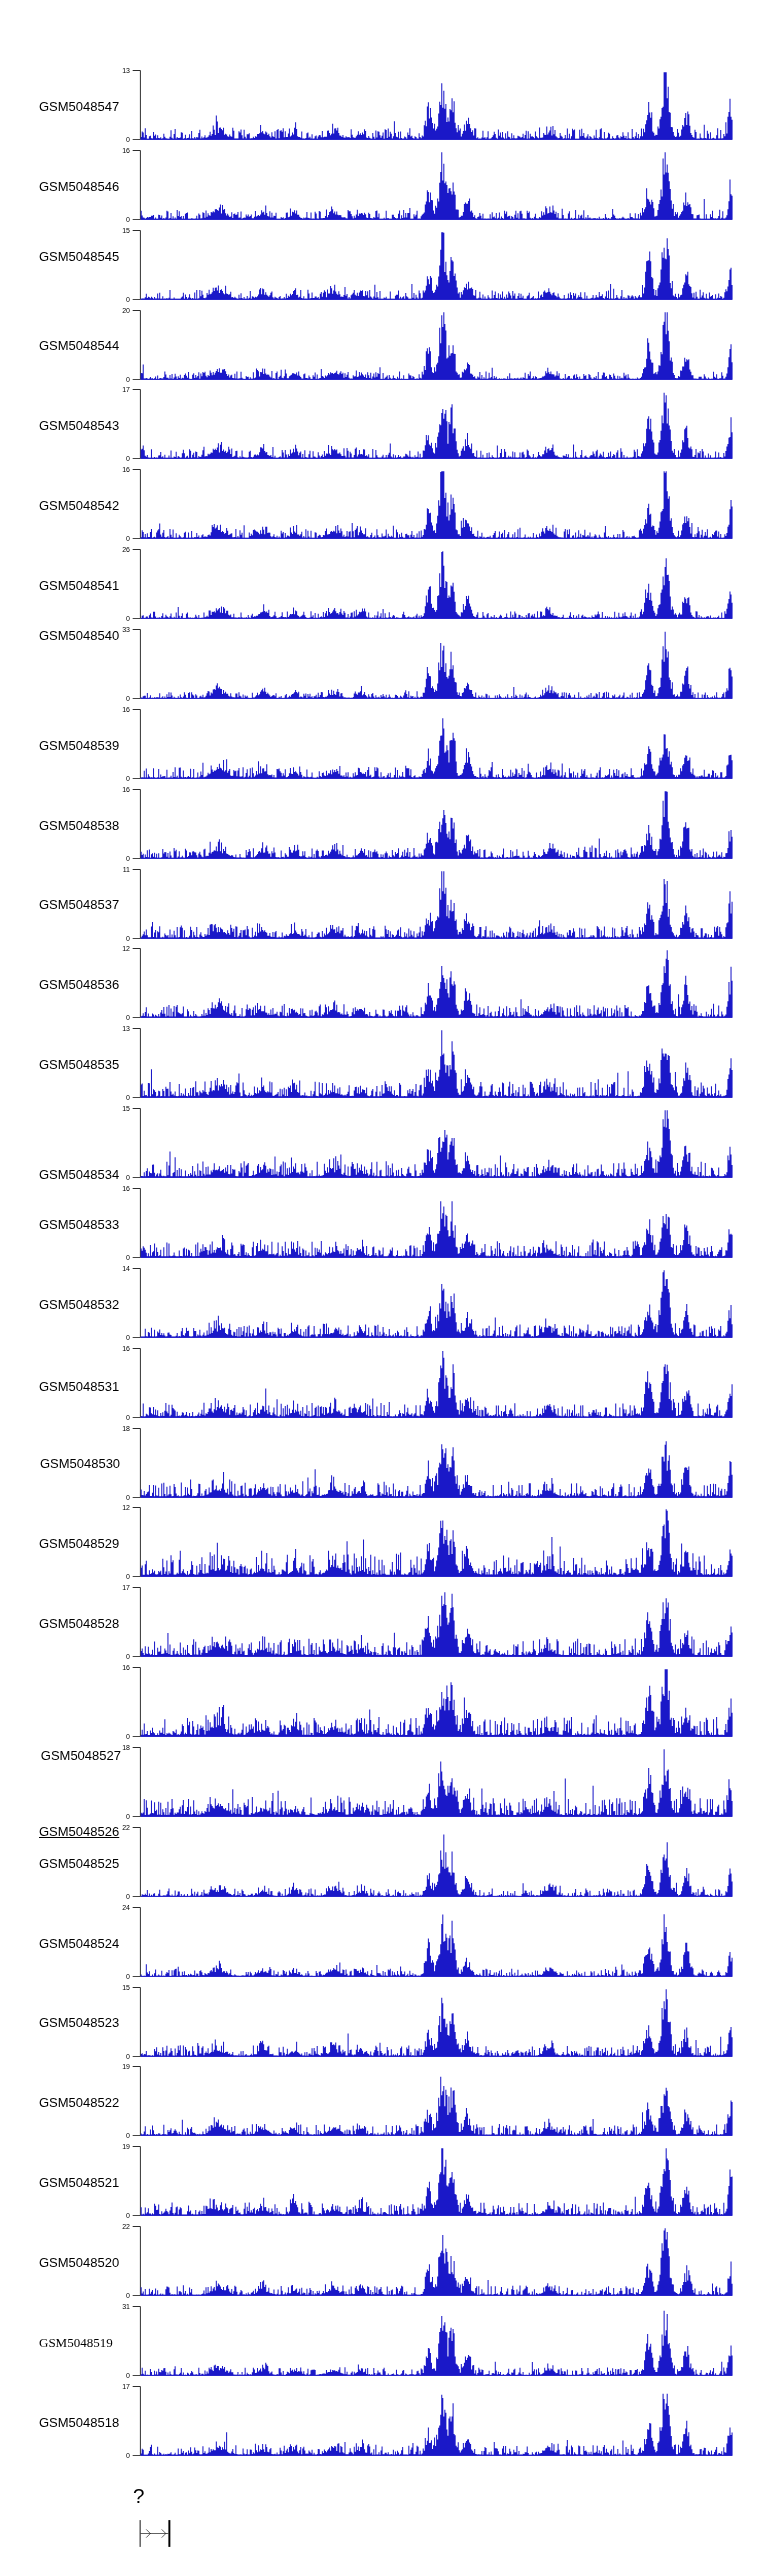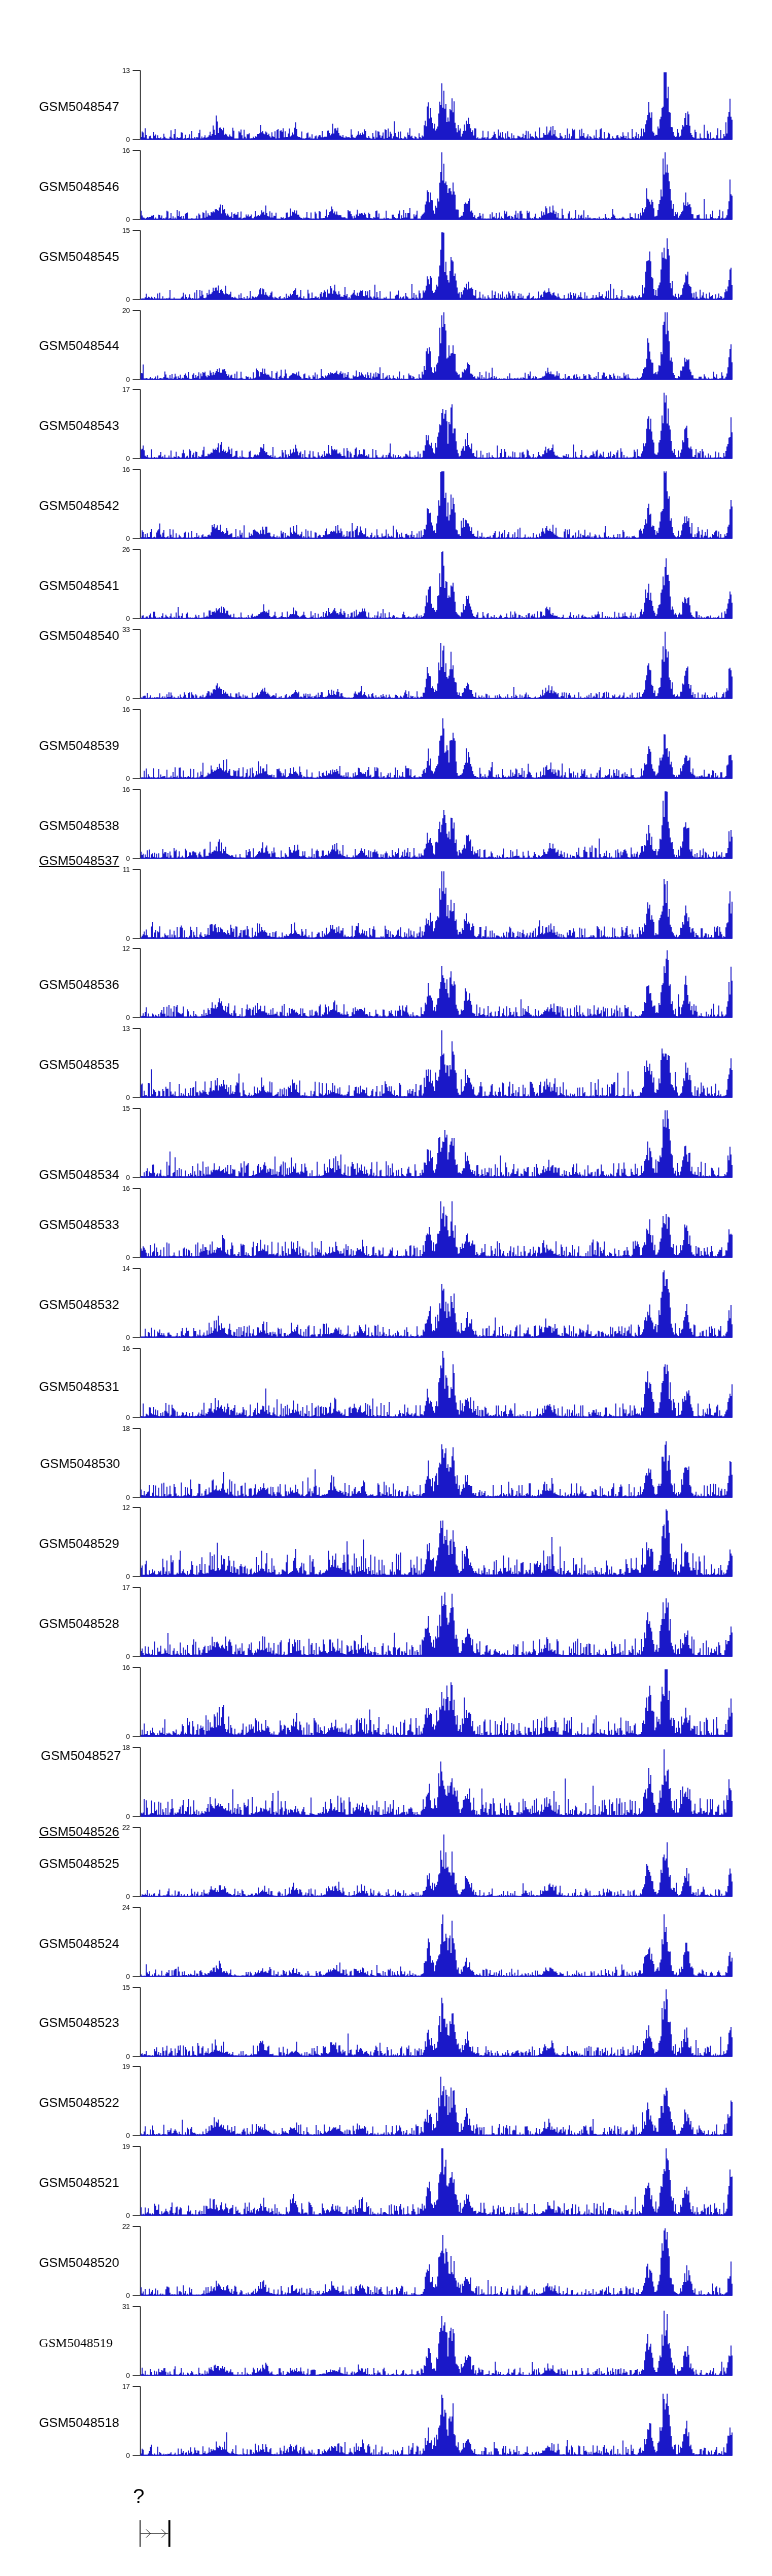--- a/index.html
+++ b/index.html
@@ -138,21 +138,21 @@
         <div class="track-label" style="top: 818px;">GSM5048538</div>
         <div class="ymax-label" style="top: 786px;">16</div>
         <div class="yzero-label" style="top: 855px;">0</div>
         <svg class="track-svg" width="601" height="70" viewBox="0 0 1166 136" style="top: 789px;">
           <path d="M0.5,1 H15.5 V135.25 H0.5" fill="none" stroke="#000" stroke-width="1.6"></path>
           <path d="M17,135.5V121.9M19,135.5V128.4M21,135.5V126.0M23,135.5V133.5M25,135.5V127.4M27,135.5V132.1M29,135.5V119.1M31,135.5V132.7M33,135.5V117.5M35,135.5V133.4M37,135.5V126.9M39,135.5V124.8M41,135.5V131.7M43,135.5V123.9M45,135.5V133.1M47,135.5V125.6M49,135.5V133.4M51,135.5V125.0M53,135.5V133.4M55,135.5V133.5M57,135.5V132.7M59,135.5V116.8M61,135.5V125.3M63,135.5V122.2M65,135.5V123.0M67,135.5V131.5M69,135.5V124.4M71,135.5V133.4M73,135.5V121.4M75,135.5V129.4M77,135.5V133.4M79,135.5V133.5M81,135.5V114.7M83,135.5V120.8M85,135.5V118.0M87,135.5V133.4M89,135.5V131.2M91,135.5V121.1M93,135.5V133.0M95,135.5V132.8M97,135.5V129.8M99,135.5V133.3M101,135.5V133.4M103,135.5V116.0M105,135.5V119.7M107,135.5V132.3M109,135.5V130.4M111,135.5V122.7M113,135.5V123.6M115,135.5V128.6M117,135.5V121.3M119,135.5V121.1M121,135.5V122.7M123,135.5V123.6M125,135.5V128.9M127,135.5V132.9M129,135.5V125.2M131,135.5V122.0M133,135.5V127.7M135,135.5V131.2M137,135.5V132.6M139,135.5V117.7M141,135.5V115.9M143,135.5V130.7M145,135.5V129.8M147,135.5V130.4M149,135.5V123.9M151,135.5V102.3M153,135.5V125.1M155,135.5V122.2M157,135.5V121.2M159,135.5V118.9M161,135.5V119.8M163,135.5V111.6M165,135.5V121.0M167,135.5V102.7M169,135.5V97.7M171,135.5V121.0M173,135.5V103.8M175,135.5V125.0M177,135.5V116.4M179,135.5V120.6M181,135.5V112.3M183,135.5V125.4M185,135.5V126.3M187,135.5V127.9M189,135.5V128.7M191,135.5V130.1M193,135.5V128.3M195,135.5V129.2M197,135.5V132.0M199,135.5V132.5M201,135.5V127.3M203,135.5V133.1M205,135.5V133.1M207,135.5V133.2M209,135.5V126.1M211,135.5V132.6M213,135.5V133.4M215,135.5V133.0M217,135.5V133.4M219,135.5V133.4M221,135.5V118.7M223,135.5V128.7M225,135.5V122.5M227,135.5V116.8M229,135.5V121.1M231,135.5V132.8M233,135.5V133.0M235,135.5V115.1M237,135.5V132.4M239,135.5V130.7M241,135.5V128.7M243,135.5V126.5M245,135.5V121.9M247,135.5V120.3M249,135.5V123.6M251,135.5V115.3M253,135.5V103.6M255,135.5V123.7M257,135.5V123.3M259,135.5V113.5M261,135.5V110.0M263,135.5V120.8M265,135.5V125.9M267,135.5V125.2M269,135.5V131.8M271,135.5V120.9M273,135.5V124.6M275,135.5V113.7M277,135.5V123.5M279,135.5V132.2M281,135.5V133.1M283,135.5V132.3M285,135.5V133.3M287,135.5V133.4M289,135.5V119.4M291,135.5V131.9M293,135.5V131.6M295,135.5V133.0M297,135.5V124.7M299,135.5V127.9M301,135.5V131.5M303,135.5V131.6M305,135.5V112.8M307,135.5V118.0M309,135.5V123.4M311,135.5V123.8M313,135.5V119.5M315,135.5V109.0M317,135.5V120.7M319,135.5V119.5M321,135.5V108.3M323,135.5V118.1M325,135.5V130.0M327,135.5V131.3M329,135.5V130.8M331,135.5V120.7M333,135.5V129.1M335,135.5V120.7M337,135.5V132.3M339,135.5V133.4M341,135.5V133.4M343,135.5V130.8M345,135.5V133.0M347,135.5V131.4M349,135.5V115.7M351,135.5V133.4M353,135.5V126.5M355,135.5V133.4M357,135.5V120.1M359,135.5V117.4M361,135.5V120.5M363,135.5V130.9M365,135.5V133.0M367,135.5V130.2M369,135.5V119.7M371,135.5V119.4M373,135.5V130.3M375,135.5V128.3M377,135.5V127.9M379,135.5V129.3M381,135.5V119.9M383,135.5V125.3M385,135.5V121.9M387,135.5V117.5M389,135.5V109.3M391,135.5V117.3M393,135.5V106.9M395,135.5V121.0M397,135.5V104.7M399,135.5V117.6M401,135.5V126.6M403,135.5V119.9M405,135.5V125.7M407,135.5V128.8M409,135.5V108.9M411,135.5V130.0M413,135.5V130.6M415,135.5V132.8M417,135.5V127.7M419,135.5V132.7M421,135.5V132.0M423,135.5V133.2M425,135.5V133.3M427,135.5V132.8M429,135.5V129.1M431,135.5V132.8M433,135.5V116.7M435,135.5V129.2M437,135.5V128.7M439,135.5V126.2M441,135.5V124.5M443,135.5V120.0M445,135.5V114.9M447,135.5V120.6M449,135.5V123.9M451,135.5V116.4M453,135.5V129.0M455,135.5V128.4M457,135.5V131.4M459,135.5V118.8M461,135.5V133.1M463,135.5V120.9M465,135.5V132.4M467,135.5V122.7M469,135.5V121.8M471,135.5V117.5M473,135.5V123.1M475,135.5V120.7M477,135.5V125.8M479,135.5V132.4M481,135.5V133.3M483,135.5V126.8M485,135.5V131.9M487,135.5V127.1M489,135.5V133.4M491,135.5V124.6M493,135.5V121.6M495,135.5V124.6M497,135.5V133.4M499,135.5V129.7M501,135.5V132.0M503,135.5V132.7M505,135.5V118.4M507,135.5V128.6M509,135.5V131.0M511,135.5V122.6M513,135.5V126.1M515,135.5V124.4M517,135.5V114.9M519,135.5V133.4M521,135.5V132.4M523,135.5V129.2M525,135.5V121.8M527,135.5V131.6M529,135.5V118.1M531,135.5V130.2M533,135.5V123.6M535,135.5V114.6M537,135.5V131.4M539,135.5V122.3M541,135.5V133.4M543,135.5V133.1M545,135.5V131.1M547,135.5V114.6M549,135.5V129.3M551,135.5V132.3M553,135.5V131.1M555,135.5V133.2M557,135.5V125.3M559,135.5V131.5M561,135.5V125.3M563,135.5V128.5M565,135.5V129.0M567,135.5V117.4M569,135.5V115.0M571,135.5V106.5M573,135.5V84.9M575,135.5V104.4M577,135.5V98.8M579,135.5V95.2M581,135.5V104.7M583,135.5V109.6M585,135.5V125.5M587,135.5V127.2M589,135.5V103.3M591,135.5V102.6M593,135.5V104.1M595,135.5V77.5M597,135.5V63.6M599,135.5V83.8M601,135.5V69.4M603,135.5V56.8M605,135.5V41.0M607,135.5V50.5M609,135.5V66.0M611,135.5V86.8M613,135.5V94.3M615,135.5V82.7M617,135.5V97.5M619,135.5V55.8M621,135.5V56.4M623,135.5V76.9M625,135.5V64.9M627,135.5V104.7M629,135.5V98.0M631,135.5V121.5M633,135.5V129.1M635,135.5V118.5M637,135.5V123.3M639,135.5V125.1M641,135.5V117.8M643,135.5V115.3M645,135.5V108.1M647,135.5V115.6M649,135.5V89.9M651,135.5V90.8M653,135.5V89.0M655,135.5V101.4M657,135.5V98.1M659,135.5V120.5M661,135.5V111.5M663,135.5V127.3M665,135.5V121.4M667,135.5V125.0M669,135.5V125.0M671,135.5V118.5M673,135.5V131.2M675,135.5V116.4M677,135.5V133.4M679,135.5V132.8M681,135.5V133.4M683,135.5V118.3M685,135.5V117.6M687,135.5V132.7M689,135.5V133.5M691,135.5V132.3M693,135.5V130.8M695,135.5V131.4M697,135.5V121.3M699,135.5V124.9M701,135.5V131.6M703,135.5V133.4M705,135.5V131.9M707,135.5V133.4M709,135.5V128.6M711,135.5V133.4M713,135.5V129.7M715,135.5V131.9M717,135.5V133.5M719,135.5V127.3M721,135.5V115.7M723,135.5V133.5M725,135.5V133.4M727,135.5V132.4M729,135.5V132.1M731,135.5V133.4M733,135.5V133.0M735,135.5V118.3M737,135.5V133.3M739,135.5V121.3M741,135.5V130.9M743,135.5V130.4M745,135.5V129.7M747,135.5V117.1M749,135.5V130.1M751,135.5V129.8M753,135.5V133.2M755,135.5V133.4M757,135.5V133.4M759,135.5V122.1M761,135.5V129.6M763,135.5V133.4M765,135.5V133.4M767,135.5V133.1M769,135.5V120.2M771,135.5V129.9M773,135.5V133.5M775,135.5V133.1M777,135.5V133.4M779,135.5V129.9M781,135.5V122.5M783,135.5V126.5M785,135.5V132.3M787,135.5V133.1M789,135.5V128.9M791,135.5V129.7M793,135.5V131.9M795,135.5V130.4M797,135.5V128.3M799,135.5V117.2M801,135.5V122.6M803,135.5V125.9M805,135.5V126.4M807,135.5V121.6M809,135.5V115.6M811,135.5V104.8M813,135.5V114.6M815,135.5V116.8M817,135.5V106.4M819,135.5V116.0M821,135.5V115.2M823,135.5V123.2M825,135.5V121.7M827,135.5V118.0M829,135.5V130.0M831,135.5V126.6M833,135.5V119.8M835,135.5V127.3M837,135.5V132.1M839,135.5V123.0M841,135.5V133.4M843,135.5V133.0M845,135.5V125.2M847,135.5V133.4M849,135.5V133.4M851,135.5V127.5M853,135.5V133.5M855,135.5V129.7M857,135.5V130.3M859,135.5V130.7M861,135.5V133.4M863,135.5V122.5M865,135.5V127.6M867,135.5V114.0M869,135.5V131.2M871,135.5V133.2M873,135.5V132.6M875,135.5V132.7M877,135.5V118.3M879,135.5V112.2M881,135.5V121.3M883,135.5V122.5M885,135.5V133.1M887,135.5V132.9M889,135.5V113.6M891,135.5V122.3M893,135.5V109.6M895,135.5V132.8M897,135.5V133.0M899,135.5V114.2M901,135.5V115.3M903,135.5V133.3M905,135.5V133.4M907,135.5V96.2M909,135.5V126.2M911,135.5V132.8M913,135.5V133.3M915,135.5V130.8M917,135.5V124.1M919,135.5V130.3M921,135.5V120.0M923,135.5V132.5M925,135.5V133.0M927,135.5V124.2M929,135.5V132.9M931,135.5V131.1M933,135.5V133.4M935,135.5V133.4M937,135.5V133.5M939,135.5V119.2M941,135.5V132.9M943,135.5V117.1M945,135.5V123.7M947,135.5V133.3M949,135.5V121.6M951,135.5V128.9M953,135.5V123.1M955,135.5V118.5M957,135.5V117.0M959,135.5V120.2M961,135.5V125.4M963,135.5V132.1M965,135.5V133.3M967,135.5V133.1M969,135.5V113.7M971,135.5V126.8M973,135.5V131.8M975,135.5V125.2M977,135.5V131.6M979,135.5V125.6M981,135.5V121.8M983,135.5V133.3M985,135.5V127.7M987,135.5V123.9M989,135.5V111.3M991,135.5V110.7M993,135.5V121.3M995,135.5V108.9M997,135.5V110.4M999,135.5V87.1M1001,135.5V99.6M1003,135.5V69.9M1005,135.5V86.1M1007,135.5V108.6M1009,135.5V92.6M1011,135.5V117.3M1013,135.5V120.4M1015,135.5V120.6M1017,135.5V116.8M1019,135.5V128.6M1021,135.5V121.1M1023,135.5V116.4M1025,135.5V96.7M1027,135.5V98.1M1029,135.5V70.5M1031,135.5V22.8M1033,135.5V54.5M1035,135.5V4.5M1037,135.5V4.5M1039,135.5V5.2M1041,135.5V63.4M1043,135.5V76.4M1045,135.5V94.3M1047,135.5V104.0M1049,135.5V103.0M1051,135.5V116.4M1053,135.5V127.2M1055,135.5V131.9M1057,135.5V128.3M1059,135.5V132.5M1061,135.5V118.0M1063,135.5V129.9M1065,135.5V111.0M1067,135.5V114.1M1069,135.5V101.8M1071,135.5V74.8M1073,135.5V73.2M1075,135.5V64.5M1077,135.5V76.9M1079,135.5V75.7M1081,135.5V75.4M1083,135.5V117.3M1085,135.5V121.6M1087,135.5V116.4M1089,135.5V129.6M1091,135.5V132.4M1093,135.5V126.5M1095,135.5V133.3M1097,135.5V124.1M1099,135.5V133.1M1101,135.5V131.9M1103,135.5V119.2M1105,135.5V132.4M1107,135.5V128.6M1109,135.5V115.4M1111,135.5V133.4M1113,135.5V121.8M1115,135.5V123.9M1117,135.5V133.5M1119,135.5V127.2M1121,135.5V131.6M1123,135.5V132.7M1125,135.5V133.4M1127,135.5V130.9M1129,135.5V122.0M1131,135.5V132.4M1133,135.5V133.3M1135,135.5V121.6M1137,135.5V131.6M1139,135.5V129.3M1141,135.5V127.6M1143,135.5V131.7M1145,135.5V123.0M1147,135.5V133.4M1149,135.5V131.8M1151,135.5V132.1M1153,135.5V125.0M1155,135.5V124.2M1157,135.5V114.6M1159,135.5V82.2M1161,135.5V102.1M1163,135.5V79.8M1165,135.5V92.6" stroke="#1a18c8" stroke-width="2" fill="none"></path>
           <rect x="16" y="133.8" width="1149" height="1.7" fill="#1a18c8"></rect>
         </svg>
       </div>
       <div>
-        <div class="track-label" style="top: 853px; text-decoration: underline;">GSM5048537</div>
+        <div class="track-label" style="top: 897px;">GSM5048537</div>
         <div class="ymax-label" style="top: 866px;">11</div>
         <div class="yzero-label" style="top: 935px;">0</div>
         <svg class="track-svg" width="601" height="70" viewBox="0 0 1166 136" style="top: 869px;">
           <path d="M0.5,1 H15.5 V135.25 H0.5" fill="none" stroke="#000" stroke-width="1.6"></path>
           <path d="M17,135.5V132.8M19,135.5V129.8M21,135.5V126.6M23,135.5V121.2M25,135.5V128.8M27,135.5V117.7M29,135.5V128.7M31,135.5V132.5M33,135.5V132.8M35,135.5V132.8M37,135.5V111.7M39,135.5V102.9M41,135.5V132.0M43,135.5V123.2M45,135.5V118.5M47,135.5V133.1M49,135.5V121.1M51,135.5V123.1M53,135.5V111.2M55,135.5V132.9M57,135.5V133.0M59,135.5V131.8M61,135.5V133.1M63,135.5V125.3M65,135.5V128.2M67,135.5V130.8M69,135.5V128.1M71,135.5V133.0M73,135.5V117.6M75,135.5V133.0M77,135.5V127.2M79,135.5V133.2M81,135.5V120.2M83,135.5V128.7M85,135.5V133.1M87,135.5V112.5M89,135.5V133.1M91,135.5V131.9M93,135.5V113.3M95,135.5V109.6M97,135.5V114.0M99,135.5V133.1M101,135.5V119.0M103,135.5V133.0M105,135.5V132.0M107,135.5V133.1M109,135.5V133.2M111,135.5V129.5M113,135.5V112.0M115,135.5V118.4M117,135.5V133.0M119,135.5V121.8M121,135.5V128.8M123,135.5V132.2M125,135.5V112.9M127,135.5V131.9M129,135.5V133.0M131,135.5V127.1M133,135.5V123.1M135,135.5V129.5M137,135.5V131.9M139,135.5V131.9M141,135.5V126.5M143,135.5V129.7M145,135.5V127.1M147,135.5V114.7M149,135.5V128.2M151,135.5V108.4M153,135.5V106.8M155,135.5V107.5M157,135.5V121.0M159,135.5V109.2M161,135.5V107.0M163,135.5V114.1M165,135.5V123.1M167,135.5V112.9M169,135.5V122.5M171,135.5V113.5M173,135.5V116.0M175,135.5V117.3M177,135.5V122.7M179,135.5V122.3M181,135.5V124.5M183,135.5V126.8M185,135.5V118.9M187,135.5V124.4M189,135.5V127.7M191,135.5V108.5M193,135.5V114.4M195,135.5V122.0M197,135.5V116.2M199,135.5V132.0M201,135.5V111.3M203,135.5V112.3M205,135.5V132.6M207,135.5V129.9M209,135.5V124.4M211,135.5V118.4M213,135.5V132.5M215,135.5V119.0M217,135.5V118.9M219,135.5V117.4M221,135.5V128.8M223,135.5V110.7M225,135.5V117.0M227,135.5V130.9M229,135.5V132.9M231,135.5V132.9M233,135.5V113.9M235,135.5V131.9M237,135.5V129.3M239,135.5V121.8M241,135.5V130.5M243,135.5V105.5M245,135.5V123.8M247,135.5V106.3M249,135.5V121.4M251,135.5V112.6M253,135.5V118.6M255,135.5V121.6M257,135.5V119.0M259,135.5V122.4M261,135.5V123.9M263,135.5V129.7M265,135.5V129.5M267,135.5V124.2M269,135.5V131.2M271,135.5V132.2M273,135.5V122.5M275,135.5V131.9M277,135.5V122.8M279,135.5V120.4M281,135.5V133.0M283,135.5V133.1M285,135.5V130.9M287,135.5V133.2M289,135.5V132.8M291,135.5V123.3M293,135.5V133.1M295,135.5V129.8M297,135.5V130.8M299,135.5V127.0M301,135.5V129.8M303,135.5V130.2M305,135.5V126.6M307,135.5V125.0M309,135.5V106.7M311,135.5V126.3M313,135.5V124.7M315,135.5V103.9M317,135.5V119.7M319,135.5V123.4M321,135.5V126.5M323,135.5V126.1M325,135.5V127.2M327,135.5V129.6M329,135.5V116.8M331,135.5V121.4M333,135.5V130.4M335,135.5V127.6M337,135.5V116.8M339,135.5V131.1M341,135.5V132.5M343,135.5V128.5M345,135.5V133.2M347,135.5V133.2M349,135.5V122.0M351,135.5V133.2M353,135.5V133.1M355,135.5V132.4M357,135.5V131.6M359,135.5V126.5M361,135.5V123.6M363,135.5V123.2M365,135.5V131.4M367,135.5V132.5M369,135.5V120.4M371,135.5V131.5M373,135.5V125.4M375,135.5V128.6M377,135.5V114.0M379,135.5V127.0M381,135.5V124.8M383,135.5V122.1M385,135.5V108.7M387,135.5V115.9M389,135.5V108.6M391,135.5V117.4M393,135.5V116.9M395,135.5V124.2M397,135.5V113.4M399,135.5V121.9M401,135.5V111.1M403,135.5V125.0M405,135.5V119.7M407,135.5V119.5M409,135.5V114.6M411,135.5V131.0M413,135.5V127.9M415,135.5V131.2M417,135.5V132.2M419,135.5V130.4M421,135.5V132.1M423,135.5V131.9M425,135.5V130.7M427,135.5V110.4M429,135.5V132.7M431,135.5V130.4M433,135.5V118.9M435,135.5V110.8M437,135.5V111.4M439,135.5V105.1M441,135.5V123.8M443,135.5V127.1M445,135.5V124.8M447,135.5V117.3M449,135.5V125.2M451,135.5V119.8M453,135.5V129.2M455,135.5V120.4M457,135.5V131.2M459,135.5V132.7M461,135.5V114.5M463,135.5V127.5M465,135.5V130.5M467,135.5V116.4M469,135.5V111.2M471,135.5V118.0M473,135.5V133.1M475,135.5V133.1M477,135.5V132.9M479,135.5V133.0M481,135.5V133.1M483,135.5V130.5M485,135.5V132.8M487,135.5V130.6M489,135.5V133.0M491,135.5V110.3M493,135.5V117.2M495,135.5V126.2M497,135.5V118.5M499,135.5V131.9M501,135.5V120.8M503,135.5V133.1M505,135.5V126.9M507,135.5V128.0M509,135.5V132.3M511,135.5V130.7M513,135.5V127.9M515,135.5V119.3M517,135.5V117.6M519,135.5V130.4M521,135.5V113.2M523,135.5V131.7M525,135.5V133.1M527,135.5V132.7M529,135.5V123.1M531,135.5V131.1M533,135.5V125.4M535,135.5V133.2M537,135.5V115.4M539,135.5V130.9M541,135.5V119.6M543,135.5V127.9M545,135.5V131.1M547,135.5V121.0M549,135.5V133.1M551,135.5V133.1M553,135.5V125.1M555,135.5V130.8M557,135.5V123.6M559,135.5V112.4M561,135.5V132.8M563,135.5V120.8M565,135.5V129.2M567,135.5V121.9M569,135.5V109.2M571,135.5V96.2M573,135.5V106.3M575,135.5V98.9M577,135.5V109.9M579,135.5V84.9M581,135.5V102.7M583,135.5V101.1M585,135.5V121.0M587,135.5V115.0M589,135.5V101.5M591,135.5V98.9M593,135.5V91.9M595,135.5V94.4M597,135.5V37.2M599,135.5V59.5M601,135.5V4.5M603,135.5V43.0M605,135.5V4.5M607,135.5V48.1M609,135.5V36.3M611,135.5V92.0M613,135.5V70.1M615,135.5V95.8M617,135.5V80.5M619,135.5V59.9M621,135.5V82.8M623,135.5V81.4M625,135.5V65.9M627,135.5V101.0M629,135.5V98.1M631,135.5V117.8M633,135.5V127.2M635,135.5V122.6M637,135.5V122.1M639,135.5V125.9M641,135.5V115.0M643,135.5V118.3M645,135.5V97.8M647,135.5V101.2M649,135.5V86.0M651,135.5V106.5M653,135.5V102.6M655,135.5V106.0M657,135.5V118.9M659,135.5V112.5M661,135.5V105.9M663,135.5V110.8M665,135.5V129.7M667,135.5V131.8M669,135.5V132.7M671,135.5V130.2M673,135.5V126.7M675,135.5V112.5M677,135.5V112.7M679,135.5V133.0M681,135.5V130.1M683,135.5V131.2M685,135.5V118.3M687,135.5V111.0M689,135.5V133.2M691,135.5V131.2M693,135.5V133.0M695,135.5V120.2M697,135.5V133.2M699,135.5V119.5M701,135.5V132.7M703,135.5V124.8M705,135.5V133.2M707,135.5V129.2M709,135.5V129.1M711,135.5V129.9M713,135.5V131.0M715,135.5V133.0M717,135.5V130.9M719,135.5V133.1M721,135.5V124.0M723,135.5V129.3M725,135.5V132.5M727,135.5V121.8M729,135.5V133.2M731,135.5V123.5M733,135.5V112.4M735,135.5V115.3M737,135.5V132.2M739,135.5V121.9M741,135.5V124.4M743,135.5V133.2M745,135.5V133.1M747,135.5V130.0M749,135.5V121.5M751,135.5V131.6M753,135.5V122.4M755,135.5V133.0M757,135.5V124.5M759,135.5V117.9M761,135.5V126.9M763,135.5V132.8M765,135.5V129.0M767,135.5V124.9M769,135.5V133.1M771,135.5V129.3M773,135.5V123.2M775,135.5V133.0M777,135.5V124.0M779,135.5V120.2M781,135.5V132.2M783,135.5V115.2M785,135.5V131.7M787,135.5V128.5M789,135.5V111.9M791,135.5V99.8M793,135.5V126.1M795,135.5V124.0M797,135.5V110.9M799,135.5V126.6M801,135.5V124.7M803,135.5V113.7M805,135.5V112.7M807,135.5V123.5M809,135.5V109.5M811,135.5V121.9M813,135.5V106.0M815,135.5V117.5M817,135.5V123.8M819,135.5V110.5M821,135.5V123.5M823,135.5V128.2M825,135.5V122.0M827,135.5V131.1M829,135.5V125.9M831,135.5V132.4M833,135.5V126.5M835,135.5V133.0M837,135.5V127.6M839,135.5V131.4M841,135.5V133.1M843,135.5V132.9M845,135.5V123.3M847,135.5V128.5M849,135.5V118.5M851,135.5V119.2M853,135.5V129.5M855,135.5V123.9M857,135.5V115.3M859,135.5V121.6M861,135.5V133.2M863,135.5V133.2M865,135.5V132.0M867,135.5V133.2M869,135.5V114.3M871,135.5V133.2M873,135.5V116.1M875,135.5V128.0M877,135.5V133.1M879,135.5V115.6M881,135.5V133.2M883,135.5V132.8M885,135.5V133.1M887,135.5V132.3M889,135.5V131.4M891,135.5V128.9M893,135.5V131.5M895,135.5V128.3M897,135.5V129.9M899,135.5V133.1M901,135.5V133.0M903,135.5V110.5M905,135.5V113.4M907,135.5V116.4M909,135.5V132.7M911,135.5V119.7M913,135.5V130.9M915,135.5V128.6M917,135.5V111.7M919,135.5V130.9M921,135.5V132.4M923,135.5V131.2M925,135.5V133.0M927,135.5V131.4M929,135.5V133.1M931,135.5V132.2M933,135.5V113.6M935,135.5V133.0M937,135.5V115.7M939,135.5V130.3M941,135.5V132.9M943,135.5V131.3M945,135.5V132.8M947,135.5V133.0M949,135.5V130.8M951,135.5V112.9M953,135.5V118.8M955,135.5V130.0M957,135.5V123.4M959,135.5V114.6M961,135.5V110.9M963,135.5V128.5M965,135.5V132.3M967,135.5V126.1M969,135.5V133.1M971,135.5V117.7M973,135.5V127.1M975,135.5V133.1M977,135.5V132.7M979,135.5V133.0M981,135.5V125.7M983,135.5V132.8M985,135.5V112.5M987,135.5V119.4M989,135.5V126.8M991,135.5V113.1M993,135.5V121.9M995,135.5V106.1M997,135.5V109.0M999,135.5V87.1M1001,135.5V64.5M1003,135.5V76.9M1005,135.5V69.3M1007,135.5V98.4M1009,135.5V90.0M1011,135.5V98.0M1013,135.5V102.9M1015,135.5V128.7M1017,135.5V124.2M1019,135.5V127.1M1021,135.5V127.4M1023,135.5V99.7M1025,135.5V95.4M1027,135.5V89.1M1029,135.5V82.4M1031,135.5V71.3M1033,135.5V19.4M1035,135.5V29.6M1037,135.5V66.2M1039,135.5V23.1M1041,135.5V92.8M1043,135.5V77.8M1045,135.5V108.1M1047,135.5V112.5M1049,135.5V121.7M1051,135.5V124.6M1053,135.5V129.3M1055,135.5V131.5M1057,135.5V127.6M1059,135.5V132.4M1061,135.5V131.3M1063,135.5V128.3M1065,135.5V114.2M1067,135.5V114.8M1069,135.5V103.0M1071,135.5V107.9M1073,135.5V90.5M1075,135.5V70.9M1077,135.5V86.0M1079,135.5V101.5M1081,135.5V93.5M1083,135.5V112.8M1085,135.5V123.5M1087,135.5V116.1M1089,135.5V114.7M1091,135.5V121.5M1093,135.5V132.3M1095,135.5V124.4M1097,135.5V128.1M1099,135.5V129.2M1101,135.5V132.9M1103,135.5V133.1M1105,135.5V115.1M1107,135.5V114.9M1109,135.5V133.2M1111,135.5V129.7M1113,135.5V124.7M1115,135.5V125.5M1117,135.5V133.0M1119,135.5V126.8M1121,135.5V133.2M1123,135.5V131.9M1125,135.5V128.1M1127,135.5V133.1M1129,135.5V133.0M1131,135.5V112.4M1133,135.5V122.0M1135,135.5V113.5M1137,135.5V110.6M1139,135.5V129.9M1141,135.5V112.9M1143,135.5V122.0M1145,135.5V126.9M1147,135.5V133.1M1149,135.5V130.4M1151,135.5V132.1M1153,135.5V113.2M1155,135.5V105.4M1157,135.5V103.6M1159,135.5V66.9M1161,135.5V43.3M1163,135.5V86.6M1165,135.5V63.5" stroke="#1a18c8" stroke-width="2" fill="none"></path>
           <rect x="16" y="133.8" width="1149" height="1.7" fill="#1a18c8"></rect>
         </svg>
       </div>
       <div>
         <div class="track-label" style="top: 977px;">GSM5048536</div>

